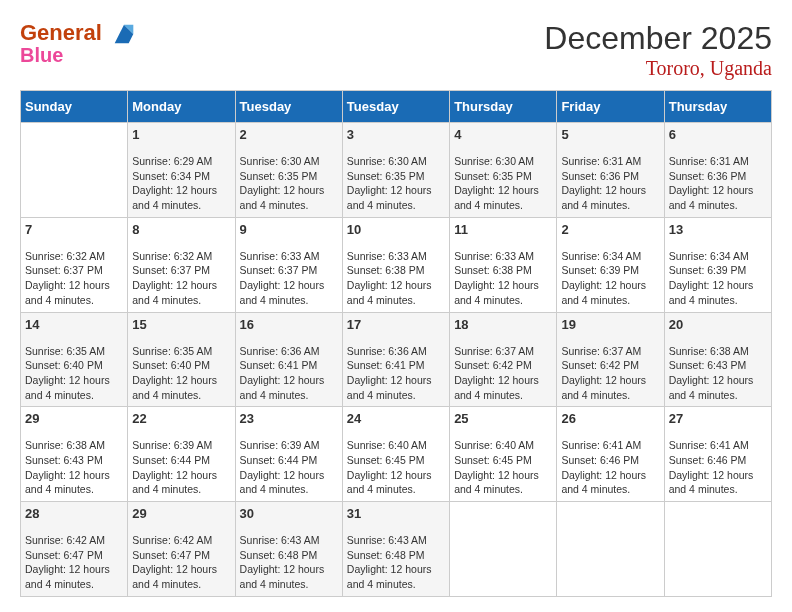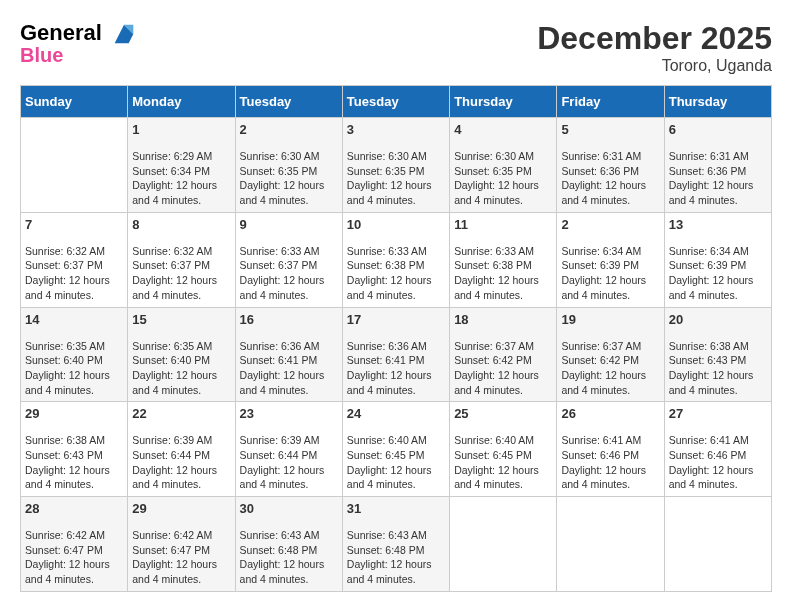--- a/index.html
+++ b/index.html
@@ -20,38 +20,39 @@
       display: flex;
       align-items: center;
     }
     .logo-text {
       font-size: 22px;
       font-weight: bold;
       color: #333;
       line-height: 1.1;
     }
     .logo-text span {
-      color: #000000;
+      color: #c2410c;
     }
     .logo-icon {
       width: 28px;
       height: 28px;
       margin-left: 2px;
     }
     .title-block {
       text-align: right;
     }
     .month-title {
       font-size: 32px;
-      font-weight: bold;
+      font-weight: normal;
       color: #333;
     }
     .location {
-      font-size: 16px;
-      color: #404040;
+      font-size: 20px;
+      color: #b91c1c;
+      font-family: Liberation Serif, serif;
     }
     table {
       width: 100%;
       border-collapse: collapse;
       font-size: 11px;
     }
     thead tr th {
       background-color: #1a6bb5;
       color: #fff;
       padding: 8px 4px;

